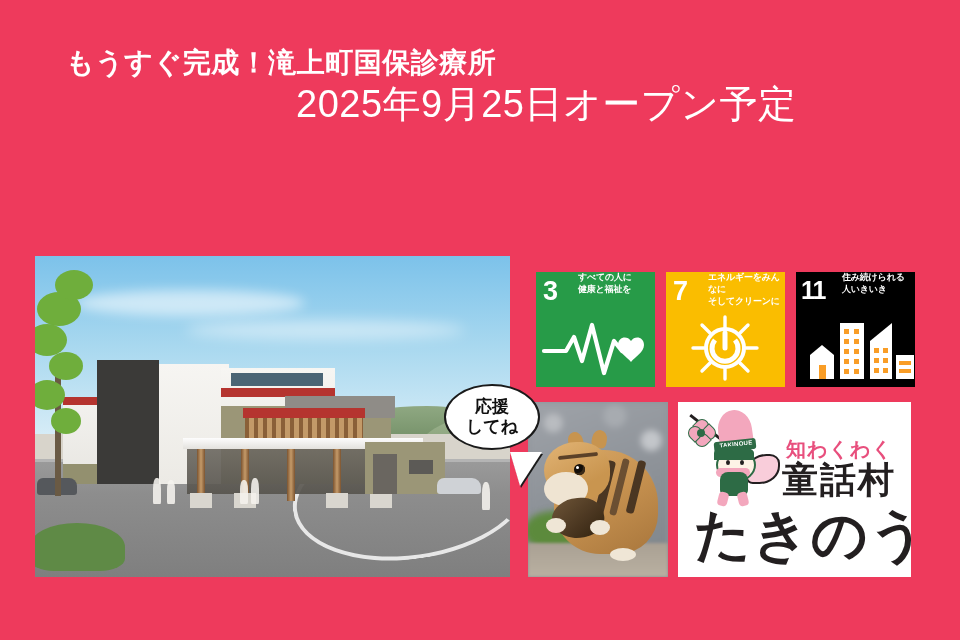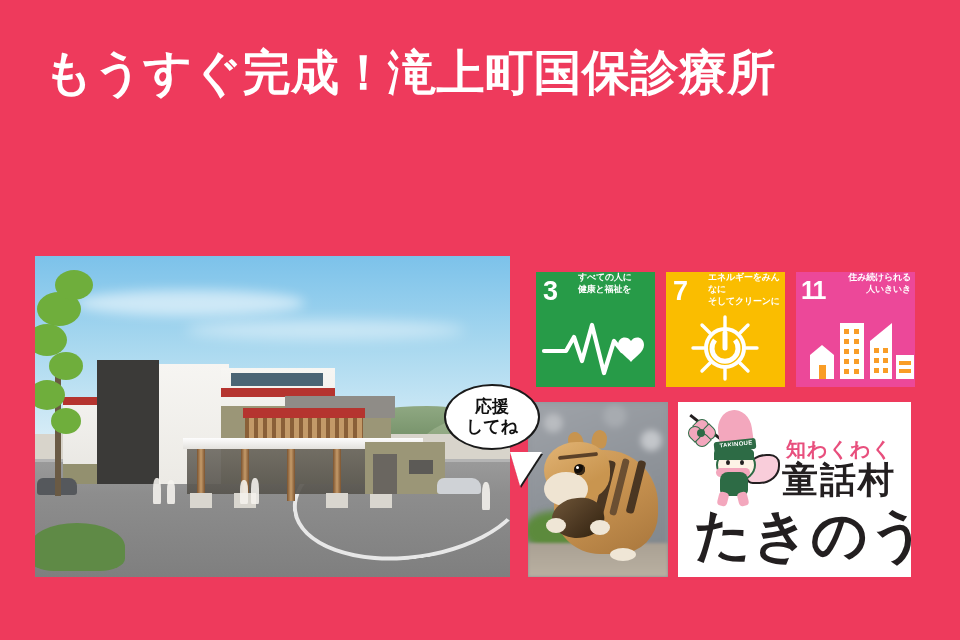--- a/index.html
+++ b/index.html
@@ -7,22 +7,22 @@
     width:960px;height:640px;overflow:hidden;
     background:#ee3a5c;
     font-family:"Liberation Sans","DejaVu Sans",sans-serif;
     position:relative;
   }
   .poster{position:absolute;inset:0;background:#ee3a5c;}
 
   
   .headline-block{position:absolute;left:0;top:48px;width:960px;}
   .line1{
-    color:#ffffff;font-weight:700;font-size:48px;line-height:1.06;
-    letter-spacing:.5px;padding-left:44px;white-space:nowrap;
+    color:#ffffff;font-weight:700;font-size:28px;line-height:1.06;
+    letter-spacing:.5px;padding-left:66px;white-space:nowrap;
   }
   .line2{
     color:#ffffff;font-weight:400;font-size:38px;line-height:1.08;
     letter-spacing:.5px;padding-left:296px;margin-top:6px;white-space:nowrap;
   }
   .line3{
     color:#f0eeee;font-weight:500;font-size:30px;line-height:1.1;
     letter-spacing:.2px;padding-left:38px;margin-top:9px;white-space:nowrap;
   }
 
@@ -99,21 +99,21 @@
     position:absolute;left:510px;top:452px;width:0;height:0;z-index:5;
     border-left:10px solid transparent;border-right:22px solid transparent;
     border-top:34px solid #ffffff;filter:drop-shadow(1px 2px 0 #1a1a1a);
   }
 
   
   .sdg-row{position:absolute;left:536px;top:272px;display:flex;gap:11px;}
   .sdg{width:119px;height:115px;position:relative;overflow:hidden;}
   .sdg.g3{background:#279b48;}
   .sdg.g7{background:#fabd00;}
-  .sdg.g11{background:#ec4899;text-align:right;}
+  .sdg.g11{background:#000000;}
   .sdg-num{position:absolute;left:7px;top:6px;color:#fff;font-weight:700;
     font-size:27px;line-height:1;letter-spacing:-1px;}
   .sdg.g11 .sdg-num{font-size:25px;left:5px;}
   .sdg-txt{position:absolute;left:42px;top:0;right:4px;color:#fff;
     font-size:9px;font-weight:700;line-height:1.33;letter-spacing:-.2px;}
   .sdg.g11 .sdg-txt{left:46px;}
   .sdg-art{position:absolute;left:0;right:0;bottom:6px;height:66px;}
 
   
   .chip{position:absolute;left:528px;top:402px;width:140px;height:175px;overflow:hidden;
@@ -188,20 +188,21 @@
   .flower-core{position:absolute;left:9px;top:9px;width:8px;height:8px;
     background:#2d6b45;border-radius:50%;}
 </style>
 </head>
 <body>
 
 <div class="poster">
 
   <div class="headline-block">
     <div class="line1">もうすぐ完成！滝上町国保診療所</div>
+    <div class="line2">2025年9月25日オープン予定</div>
   </div>
 
   <div class="render">
     <div class="sky"></div>
     <div class="cloudA"></div>
     <div class="cloudB"></div>
     <div class="mountain"></div>
     <div class="mountain2"></div>
     <div class="wallback"></div>
     <div class="ground"></div>

